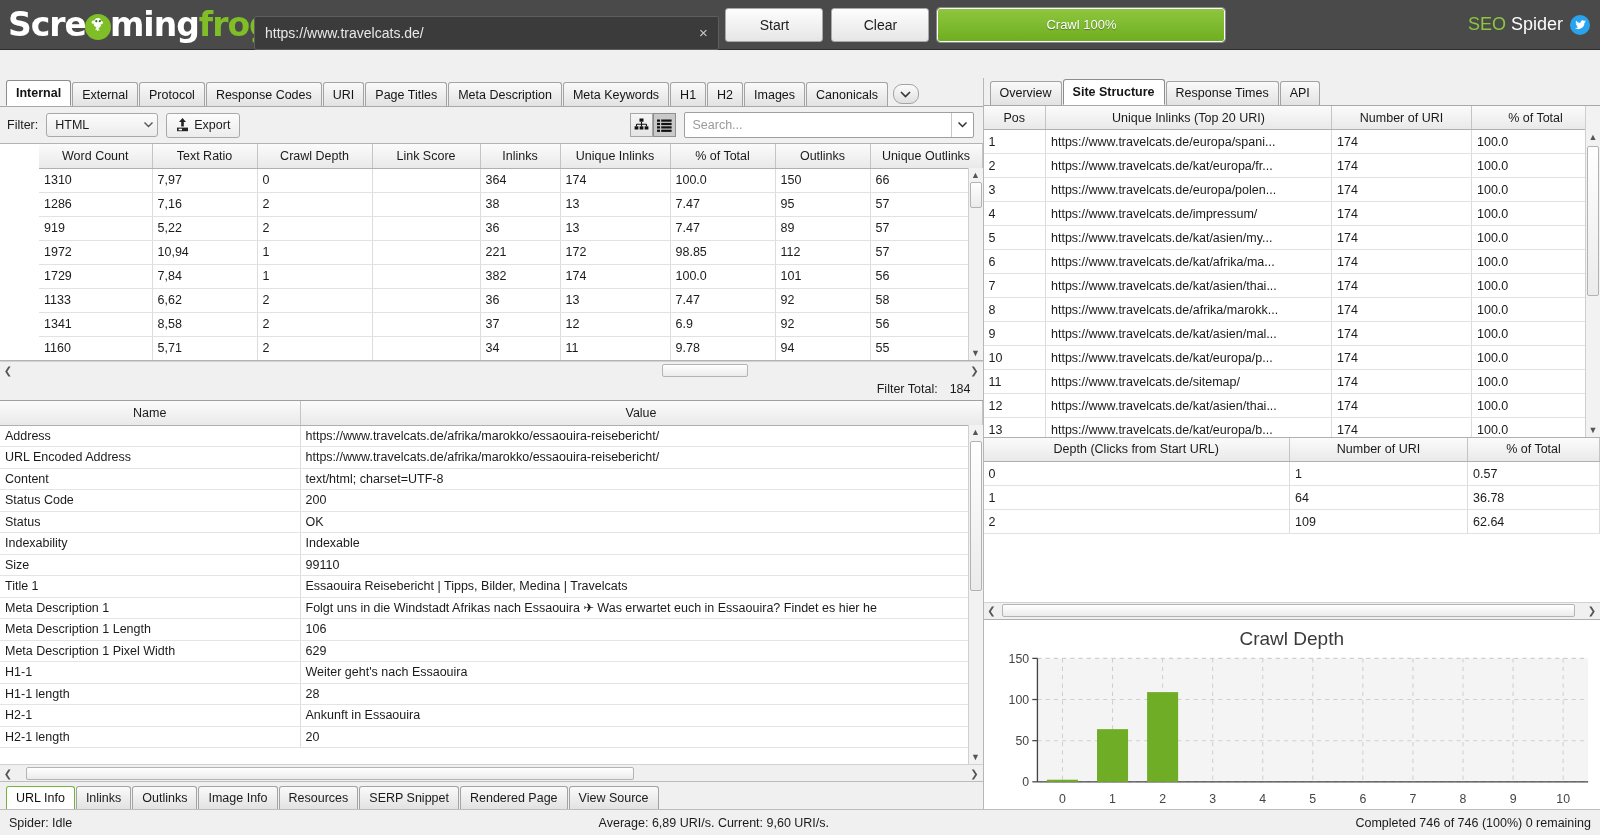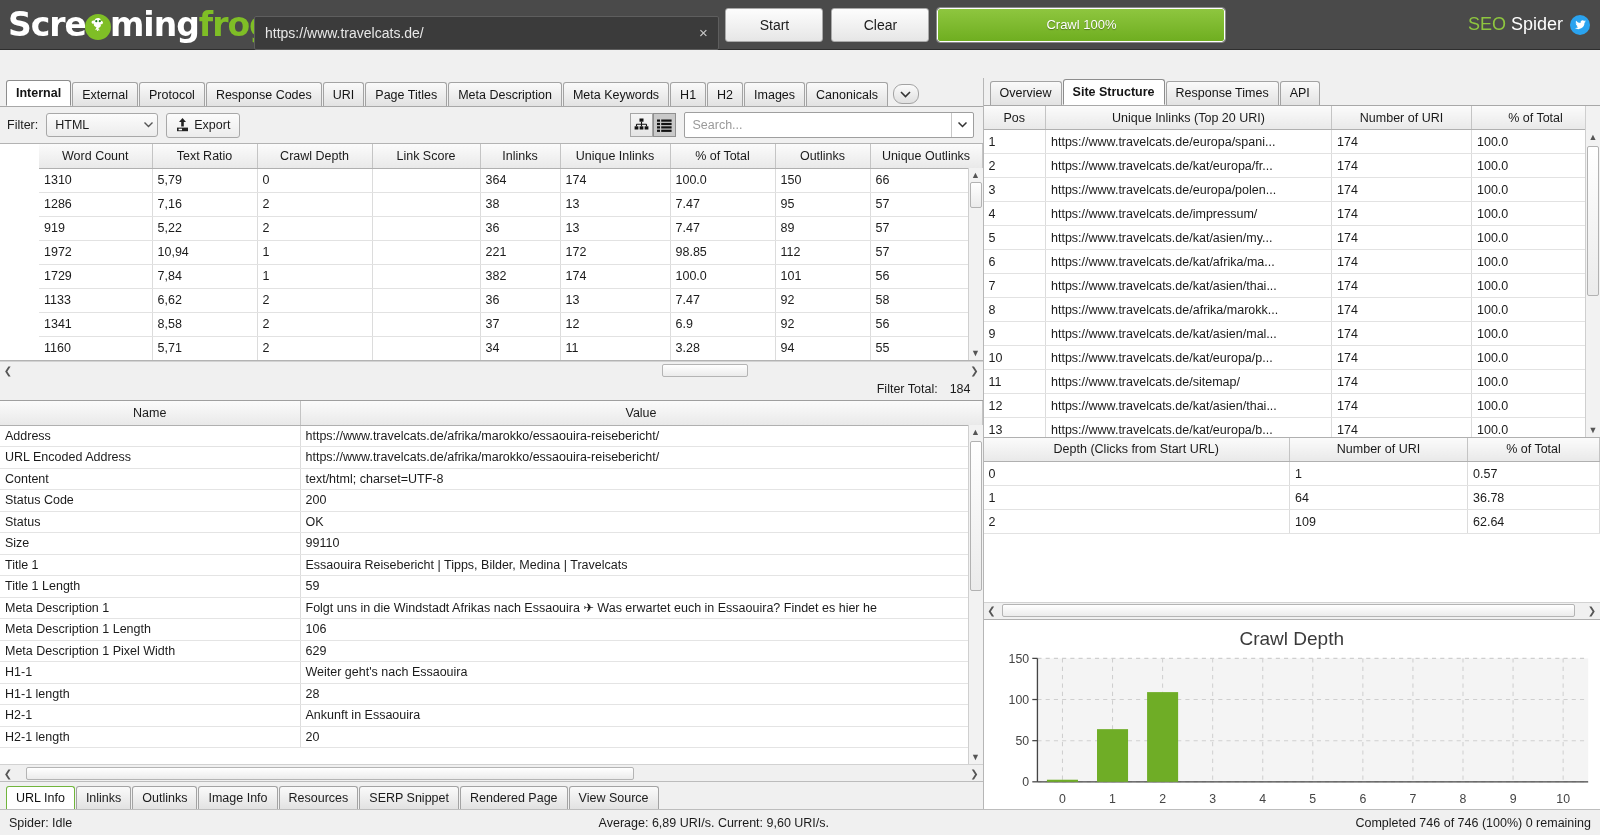--- a/index.html
+++ b/index.html
@@ -383,21 +383,21 @@
                   <th style="width: 80px;">Inlinks</th>
                   <th style="width: 110px;">Unique Inlinks</th>
                   <th style="width: 105px;">% of Total</th>
                   <th style="width: 95px;">Outlinks</th>
                   <th style="width: 112px;">Unique Outlinks</th>
                 </tr>
               </thead>
               <tbody>
                 <tr>
                   <td>1310</td>
-                  <td>5,79</td>
+                  <td>7,97</td>
                   <td>0</td>
                   <td></td>
                   <td>364</td>
                   <td>174</td>
                   <td>100.0</td>
                   <td>150</td>
                   <td>66</td>
                 </tr>
                 <tr>
                   <td>1286</td>
@@ -465,21 +465,21 @@
                   <td>92</td>
                   <td>56</td>
                 </tr>
                 <tr>
                   <td>1160</td>
                   <td>5,71</td>
                   <td>2</td>
                   <td></td>
                   <td>34</td>
                   <td>11</td>
-                  <td>3.28</td>
+                  <td>9.78</td>
                   <td>94</td>
                   <td>55</td>
                 </tr>
                 <tr>
                   <td>718</td>
                   <td>4,72</td>
                   <td>2</td>
                   <td></td>
                   <td>25</td>
                   <td>9</td>
@@ -534,30 +534,30 @@
                 </tr>
                 <tr>
                   <td>Status Code</td>
                   <td>200</td>
                 </tr>
                 <tr>
                   <td>Status</td>
                   <td>OK</td>
                 </tr>
                 <tr>
+                  <td>Indexability</td>
+                  <td>Indexable</td>
+                </tr>
+                <tr>
                   <td>Size</td>
                   <td>99110</td>
                 </tr>
                 <tr>
                   <td>Title 1</td>
                   <td>Essaouira Reisebericht | Tipps, Bilder, Medina | Travelcats</td>
-                </tr>
-                <tr>
-                  <td>Title 1 Length</td>
-                  <td>59</td>
                 </tr>
                 <tr>
                   <td>Meta Description 1</td>
                   <td>Folgt uns in die Windstadt Afrikas nach Essaouira ✈ Was erwartet euch in Essaouira? Findet es hier he</td>
                 </tr>
                 <tr>
                   <td>Meta Description 1 Length</td>
                   <td>106</td>
                 </tr>
                 <tr>

